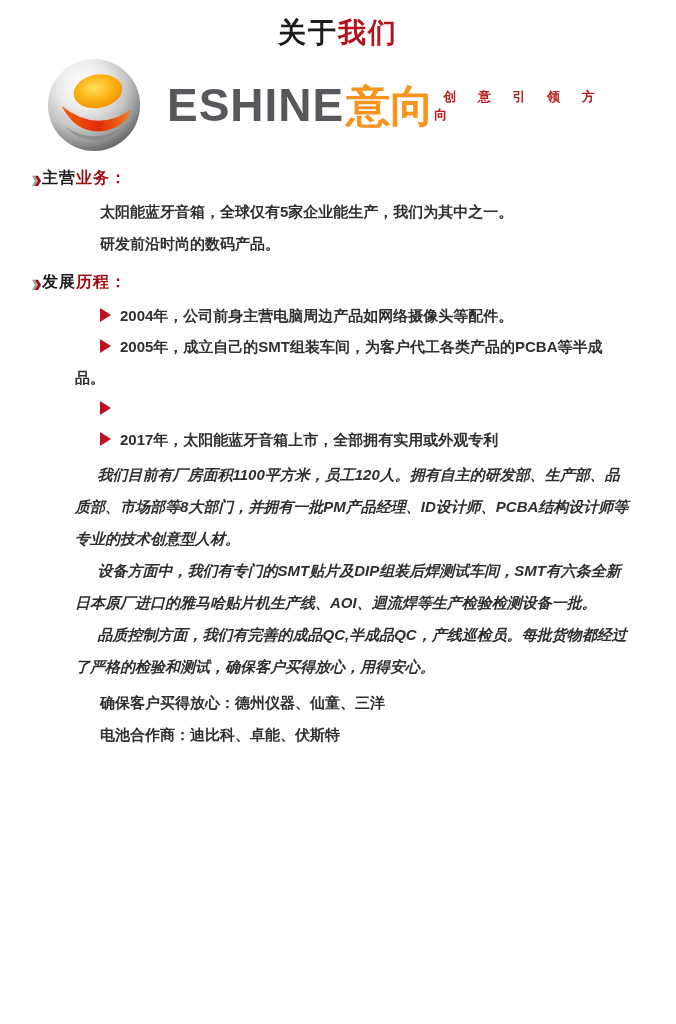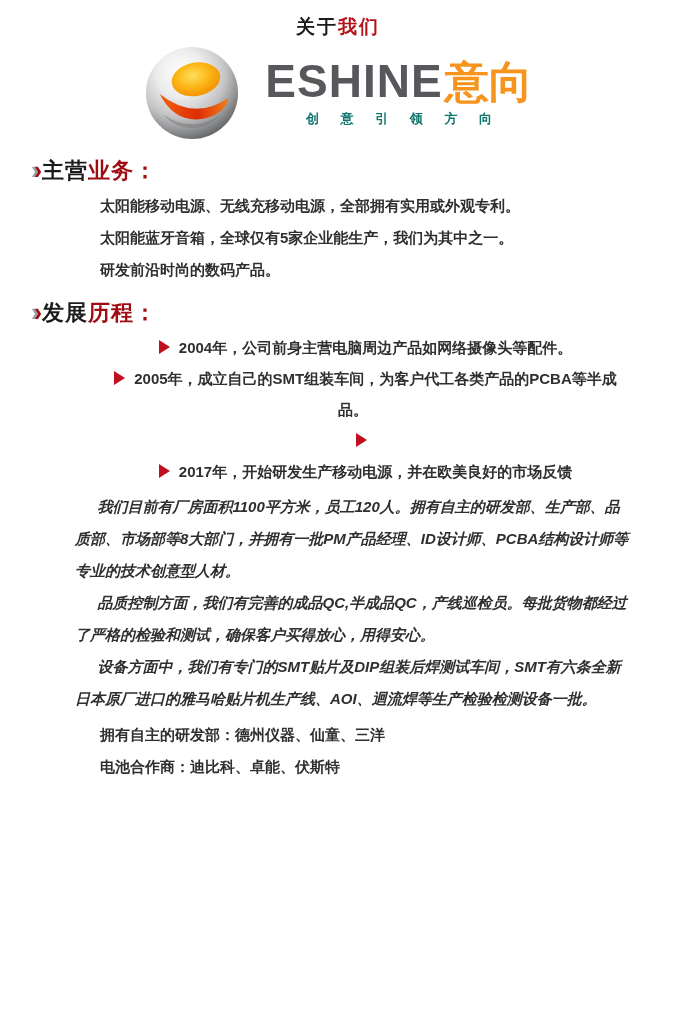--- a/index.html
+++ b/index.html
@@ -19,77 +19,77 @@
     margin:0 auto;
     font-family:"Liberation Sans","DejaVu Sans",sans-serif;
     font-weight:bold;
     color:var(--text);
   }
   .page{padding:10px 45px 20px 45px;}
 
   
   h1.page-title{
     text-align:center;
-    font-size:19px;
+    font-size:28px;
     letter-spacing:2px;
     color:#1b1b1b;
     margin:4px 0 2px 0;
   }
   h1.page-title .red{color:var(--title-red);}
 
   
   .logo-row{
     display:flex;
     justify-content:center;
     align-items:center;
     gap:24px;
     margin:2px 0 6px 0;
     height:102px;
   }
   .sphere{width:98px;height:98px;flex:0 0 auto;}
-  .brand{display:flex;flex-direction:column;align-items:center;}
+  .brand{display:flex;flex-direction:row;align-items:flex-start;}
   .brand-line{line-height:1;white-space:nowrap;}
   .eshine{
     font-size:46px;
     font-weight:900;
     letter-spacing:1px;
     color:var(--brand-gray);
   }
   .yixiang{
     font-size:44px;
     font-weight:900;
     color:var(--brand-orange);
     margin-left:2px;
   }
   .tagline{
     margin-top:6px;
     font-size:13px;
     letter-spacing:9px;
-    color:#0f766e;
+    color:#b91c1c;
     text-indent:9px;
   }
 
   
   .intro{
     margin-top:14px;
     font-size:15px;
     line-height:38px;
     text-indent:2.6em;
     color:#2d2d2d;
   }
 
   
   .section{margin-top:4px;}
   .sec-heading{
-    font-size:22px;
+    font-size:16px;
     color:#1b1b1b;
     margin:12px 0 4px -14px;
     letter-spacing:1px;
     display:flex;
-    align-items:center;
+    align-items:flex-start;
   }
   .sec-heading .red{color:var(--heading-red);font-family:Liberation Serif, serif;}
   .chev{
     display:inline-block;
     font-weight:900;
     font-size:24px;
     line-height:1;
     margin-right:5px;
     letter-spacing:-5px;
     transform:scaleY(1.05);
@@ -99,21 +99,20 @@
   .chev i{font-style:normal;}
 
   .sec-body{margin-left:30px;font-size:15px;color:#2f2f2f;}
   .sec-body .line{
     padding-left:25px;
     line-height:32px;
   }
   .sec-body p.bullet{
     line-height:31px;
     text-indent:25px;
-    text-align:center;
   }
   .tri{
     display:inline-block;
     width:0;height:0;
     border-left:11px solid var(--bullet-red);
     border-top:7px solid transparent;
     border-bottom:7px solid transparent;
     margin-right:9px;
     vertical-align:-1px;
   }
@@ -166,46 +165,45 @@
 
 
   <div id="sections">
       <div class="section">
         <div class="sec-heading">
           <span class="chev"><i class="c1"></i><i class="c2"></i></span>
           <span>主营</span>
           <span class="red">业务：</span>
         </div>
         <div class="sec-body">
-          <div class="line">太阳能移动电源、无线充移动电源，全部拥有实用或外观专利。</div>
           <div class="line">太阳能蓝牙音箱，全球仅有5家企业能生产，我们为其中之一。</div>
           <div class="line">研发前沿时尚的数码产品。</div>
         </div>
       </div>
       <div class="section">
         <div class="sec-heading">
           <span class="chev"><i class="c1"></i><i class="c2"></i></span>
           <span>发展</span>
           <span class="red">历程：</span>
         </div>
         <div class="sec-body">
           <p class="bullet"><i class="tri"></i><span>2004年，公司前身主营电脑周边产品如网络摄像头等配件。</span></p>
           <p class="bullet"><i class="tri"></i><span>2005年，成立自己的SMT组装车间，为客户代工各类产品的PCBA等半成品。</span></p>
           <p class="bullet"><i class="tri"></i></p>
-          <p class="bullet"><i class="tri"></i><span>2017年，开始研发生产移动电源，并在欧美良好的市场反馈</span></p>
+          <p class="bullet"><i class="tri"></i><span>2017年，太阳能蓝牙音箱上市，全部拥有实用或外观专利</span></p>
         </div>
       </div>
       <div class="section">
         <div class="sec-body">
           <p class="para">我们目前有厂房面积1100平方米，员工120人。拥有自主的研发部、生产部、品质部、市场部等8大部门，并拥有一批PM产品经理、ID设计师、PCBA结构设计师等专业的技术创意型人材。</p>
+          <p class="para">设备方面中，我们有专门的SMT贴片及DIP组装后焊测试车间，SMT有六条全新日本原厂进口的雅马哈贴片机生产线、AOI、迴流焊等生产检验检测设备一批。</p>
           <p class="para">品质控制方面，我们有完善的成品QC,半成品QC，产线巡检员。每批货物都经过了严格的检验和测试，确保客户买得放心，用得安心。</p>
-          <p class="para">设备方面中，我们有专门的SMT贴片及DIP组装后焊测试车间，SMT有六条全新日本原厂进口的雅马哈贴片机生产线、AOI、迴流焊等生产检验检测设备一批。</p>
-        </div>
-      </div>
-      <div class="section">
-        <div class="sec-body">
-          <div class="line">拥有自主的研发部：德州仪器、仙童、三洋</div>
+        </div>
+      </div>
+      <div class="section">
+        <div class="sec-body">
+          <div class="line">确保客户买得放心：德州仪器、仙童、三洋</div>
           <div class="line">电池合作商：迪比科、卓能、伏斯特</div>
         </div>
       </div>
     </div>
 
 </div>
 
 </body></html>

